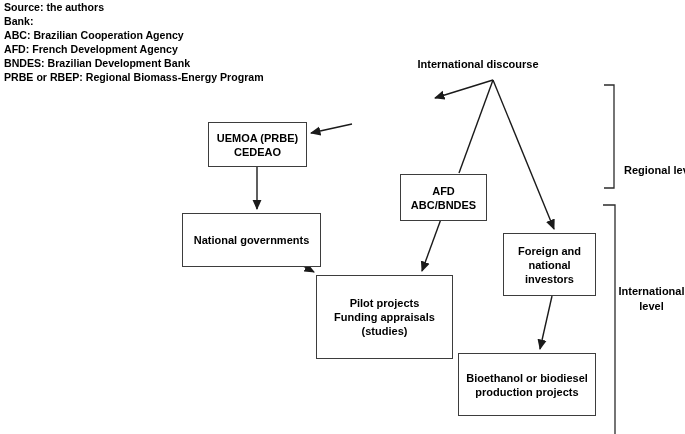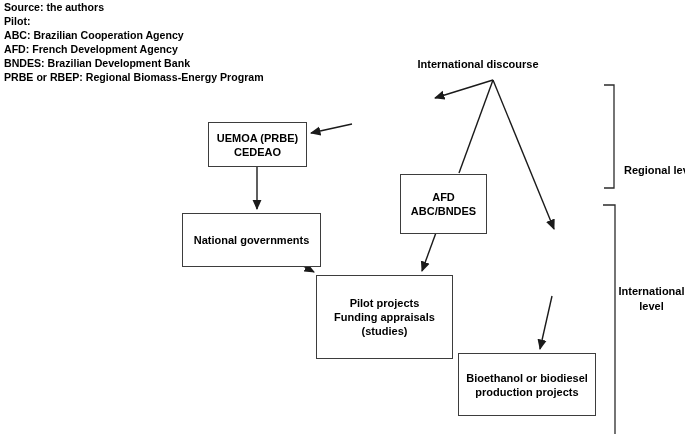--- a/index.html
+++ b/index.html
@@ -13,39 +13,39 @@
   .wires{position:absolute;left:0;top:0;width:685px;height:434px;pointer-events:none;}
   
   .node{
     position:absolute;box-sizing:border-box;background:#ffffff;
     border:1.4px solid #3d3d3d;
     display:flex;flex-direction:column;align-items:center;justify-content:center;
     font-size:11px;font-weight:bold;line-height:14px;text-align:center;white-space:nowrap;
   }
   .n-foreign-donors{left:352px;top:97px;width:79px;height:46px;}
   .n-uemoa{left:208px;top:115px;width:99px;height:45px;margin-top:7px;}
-  .n-afd{left:400px;top:174px;width:87px;height:60px;}
+  .n-afd{left:400px;top:174px;width:87px;height:47px;}
   .n-natgov{left:182px;top:213px;width:139px;height:54px;}
   .n-pilot{left:316px;top:275px;width:137px;height:84px;}
   .n-investors{left:503px;top:233px;width:93px;height:63px;}
   .n-bioethanol{left:458px;top:353px;width:138px;height:63px;}
   
   .lbl{position:absolute;font-size:11px;font-weight:bold;white-space:nowrap;}
   .lbl-discourse{left:403px;top:58px;width:150px;text-align:center;}
   .lbl-regional{left:624px;top:164px;}
   .lbl-intl{left:618px;top:284px;width:67px;text-align:center;line-height:14.5px;}
 </style>
 </head>
 <body>
 
 <div class="stage">
 
   <div class="legend">
     <div>Source: the authors</div>
-    <div>Pilot:</div>
+    <div>Bank:</div>
     <div>ABC: Brazilian Cooperation Agency</div>
     <div>AFD: French Development Agency</div>
     <div>BNDES: Brazilian Development Bank</div>
     <div>PRBE or RBEP: Regional Biomass-Energy Program</div>
   </div>
 
   <svg class="wires" viewBox="0 0 685 434">
     <defs>
       <marker id="ah" viewBox="0 0 10 10" refX="9" refY="5" markerWidth="7.5" markerHeight="7.5" orient="auto">
         <path d="M0,0.6 L10,5 L0,9.4 Z" fill="#1a1a1a"></path>
@@ -83,20 +83,25 @@
   <div class="node n-natgov">
     <div>National governments</div>
   </div>
 
   <div class="node n-pilot">
     <div>Pilot projects</div>
     <div>Funding appraisals</div>
     <div>(studies)</div>
   </div>
 
+  <div class="node n-investors">
+    <div>Foreign and</div>
+    <div>national</div>
+    <div>investors</div>
+  </div>
 
   <div class="node n-bioethanol">
     <div>Bioethanol or biodiesel</div>
     <div>production projects</div>
   </div>
 
   <div class="lbl lbl-regional">Regional level</div>
   <div class="lbl lbl-intl">
     <div>International</div>
     <div>level</div>

